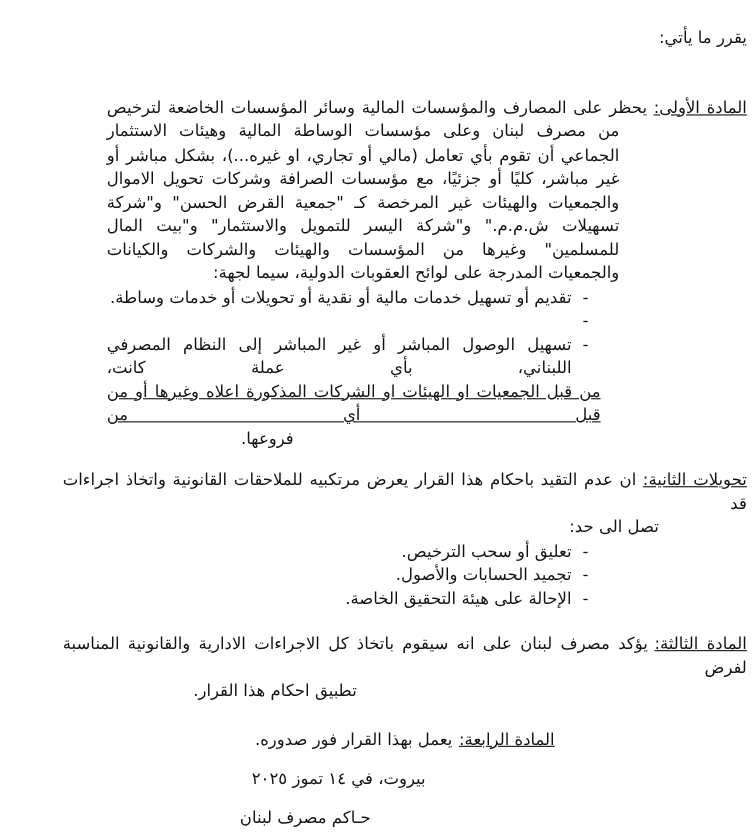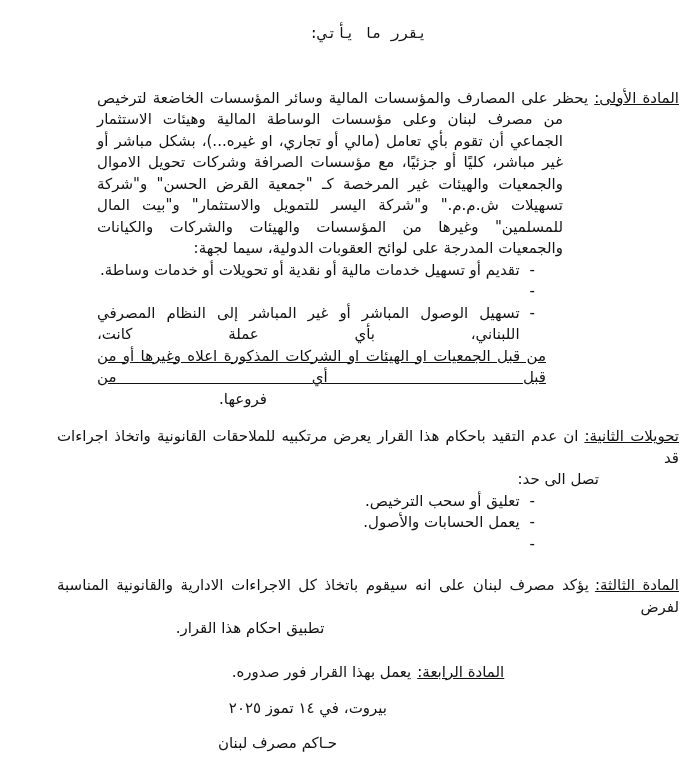--- a/index.html
+++ b/index.html
@@ -18,23 +18,21 @@
     height: 760px;
     background: #ffffff;
     color: #121212;
     direction: rtl;
     padding: 18px 8px 0 57px;
     font-family: "DejaVu Sans", sans-serif;
     font-size: 15px;
     line-height: 21.5px;
   }
   .preamble {
-    text-align: center;
     margin: 6px 0 42px 0;
-    font-family: Liberation Mono, monospace;
   }
   .article { margin: 0; }
   .art-label {
     text-decoration: underline;
     white-space: nowrap;
     margin-left: 6px;
   }
   
   .hang-1 {
     margin: 0;
@@ -103,24 +101,25 @@
 
   <section class="article m-art2">
     <div class="just-line"><span class="art-label">تحويلات الثانية:</span><span>ان عدم التقيد باحكام هذا القرار يعرض مرتكبيه للملاحقات القانونية واتخاذ اجراءات قد</span></div>
     <div class="a2-cont">تصل الى حد:</div>
     <div class="bullet">
       <span class="dash">-</span>
       <span>تعليق أو سحب الترخيص.</span>
     </div>
     <div class="bullet">
       <span class="dash">-</span>
-      <span>يعمل الحسابات والأصول.</span>
+      <span>تجميد الحسابات والأصول.</span>
     </div>
     <div class="bullet">
       <span class="dash">-</span>
+      <span>الإحالة على هيئة التحقيق الخاصة.</span>
     </div>
   </section>
 
   <section class="article m-art3">
     <div class="just-line"><span class="art-label">المادة الثالثة:</span><span>يؤكد مصرف لبنان على انه سيقوم باتخاذ كل الاجراءات الادارية والقانونية المناسبة لفرض</span></div>
     <div class="a3-cont">تطبيق احكام هذا القرار.</div>
   </section>
 
   <section class="article m-art4">
     <div><span class="art-label">المادة الرابعة:</span><span>يعمل بهذا القرار فور صدوره.</span></div>

